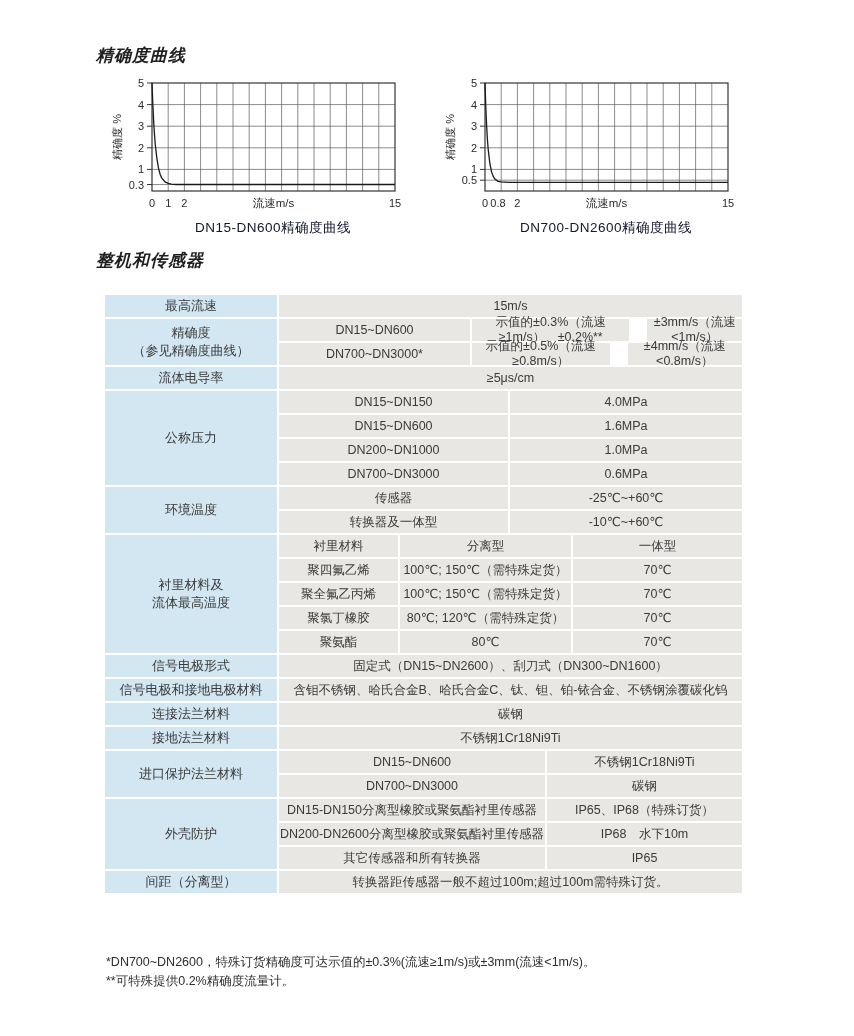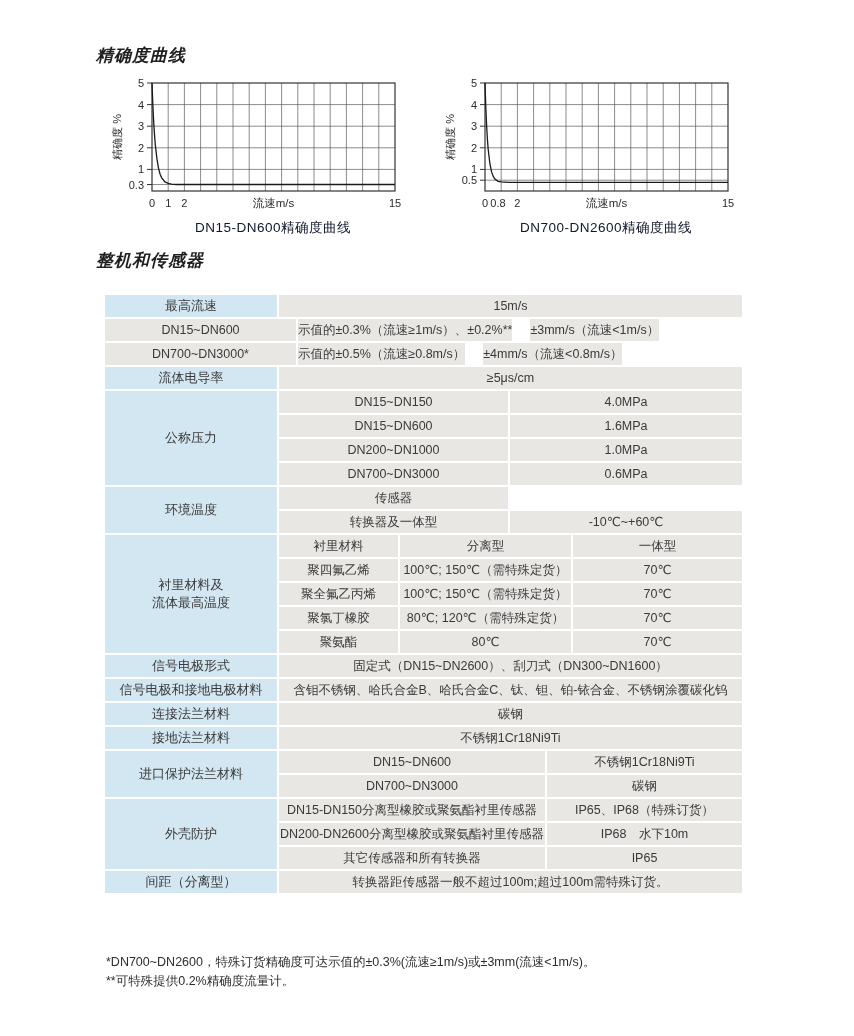--- a/index.html
+++ b/index.html
@@ -140,20 +140,24 @@
     <div class="sec">
       <div class="lab">最高流速</div>
       <div class="content">
           <div class="row">
         <div class="cell flex1">15m/s</div>
       </div>
         </div>
     </div>
 
     <div class="sec">
+      <div class="lab">
+        <span>精确度</span>
+        <span>（参见精确度曲线）</span>
+      </div>
       <div class="content">
         <div class="group">
           <div class="cell mid">DN15~DN600</div>
           <div class="stack">
             <div class="row">
                 <div class="cell flex1">示值的±0.3%（流速≥1m/s）、±0.2%**</div>
               </div>
             <div class="row">
                 <div class="cell flex1">±3mm/s（流速&lt;1m/s）</div>
               </div>
@@ -202,20 +206,21 @@
             <div class="cell flex1">0.6MPa</div>
           </div>
       </div>
     </div>
 
     <div class="sec">
       <div class="lab">环境温度</div>
       <div class="content">
         <div class="row">
             <div class="cell midC">传感器</div>
+            <div class="cell flex1">-25℃~+60℃</div>
           </div>
         <div class="row">
             <div class="cell midC">转换器及一体型</div>
             <div class="cell flex1">-10℃~+60℃</div>
           </div>
       </div>
     </div>
 
     <div class="sec">
       <div class="lab">

